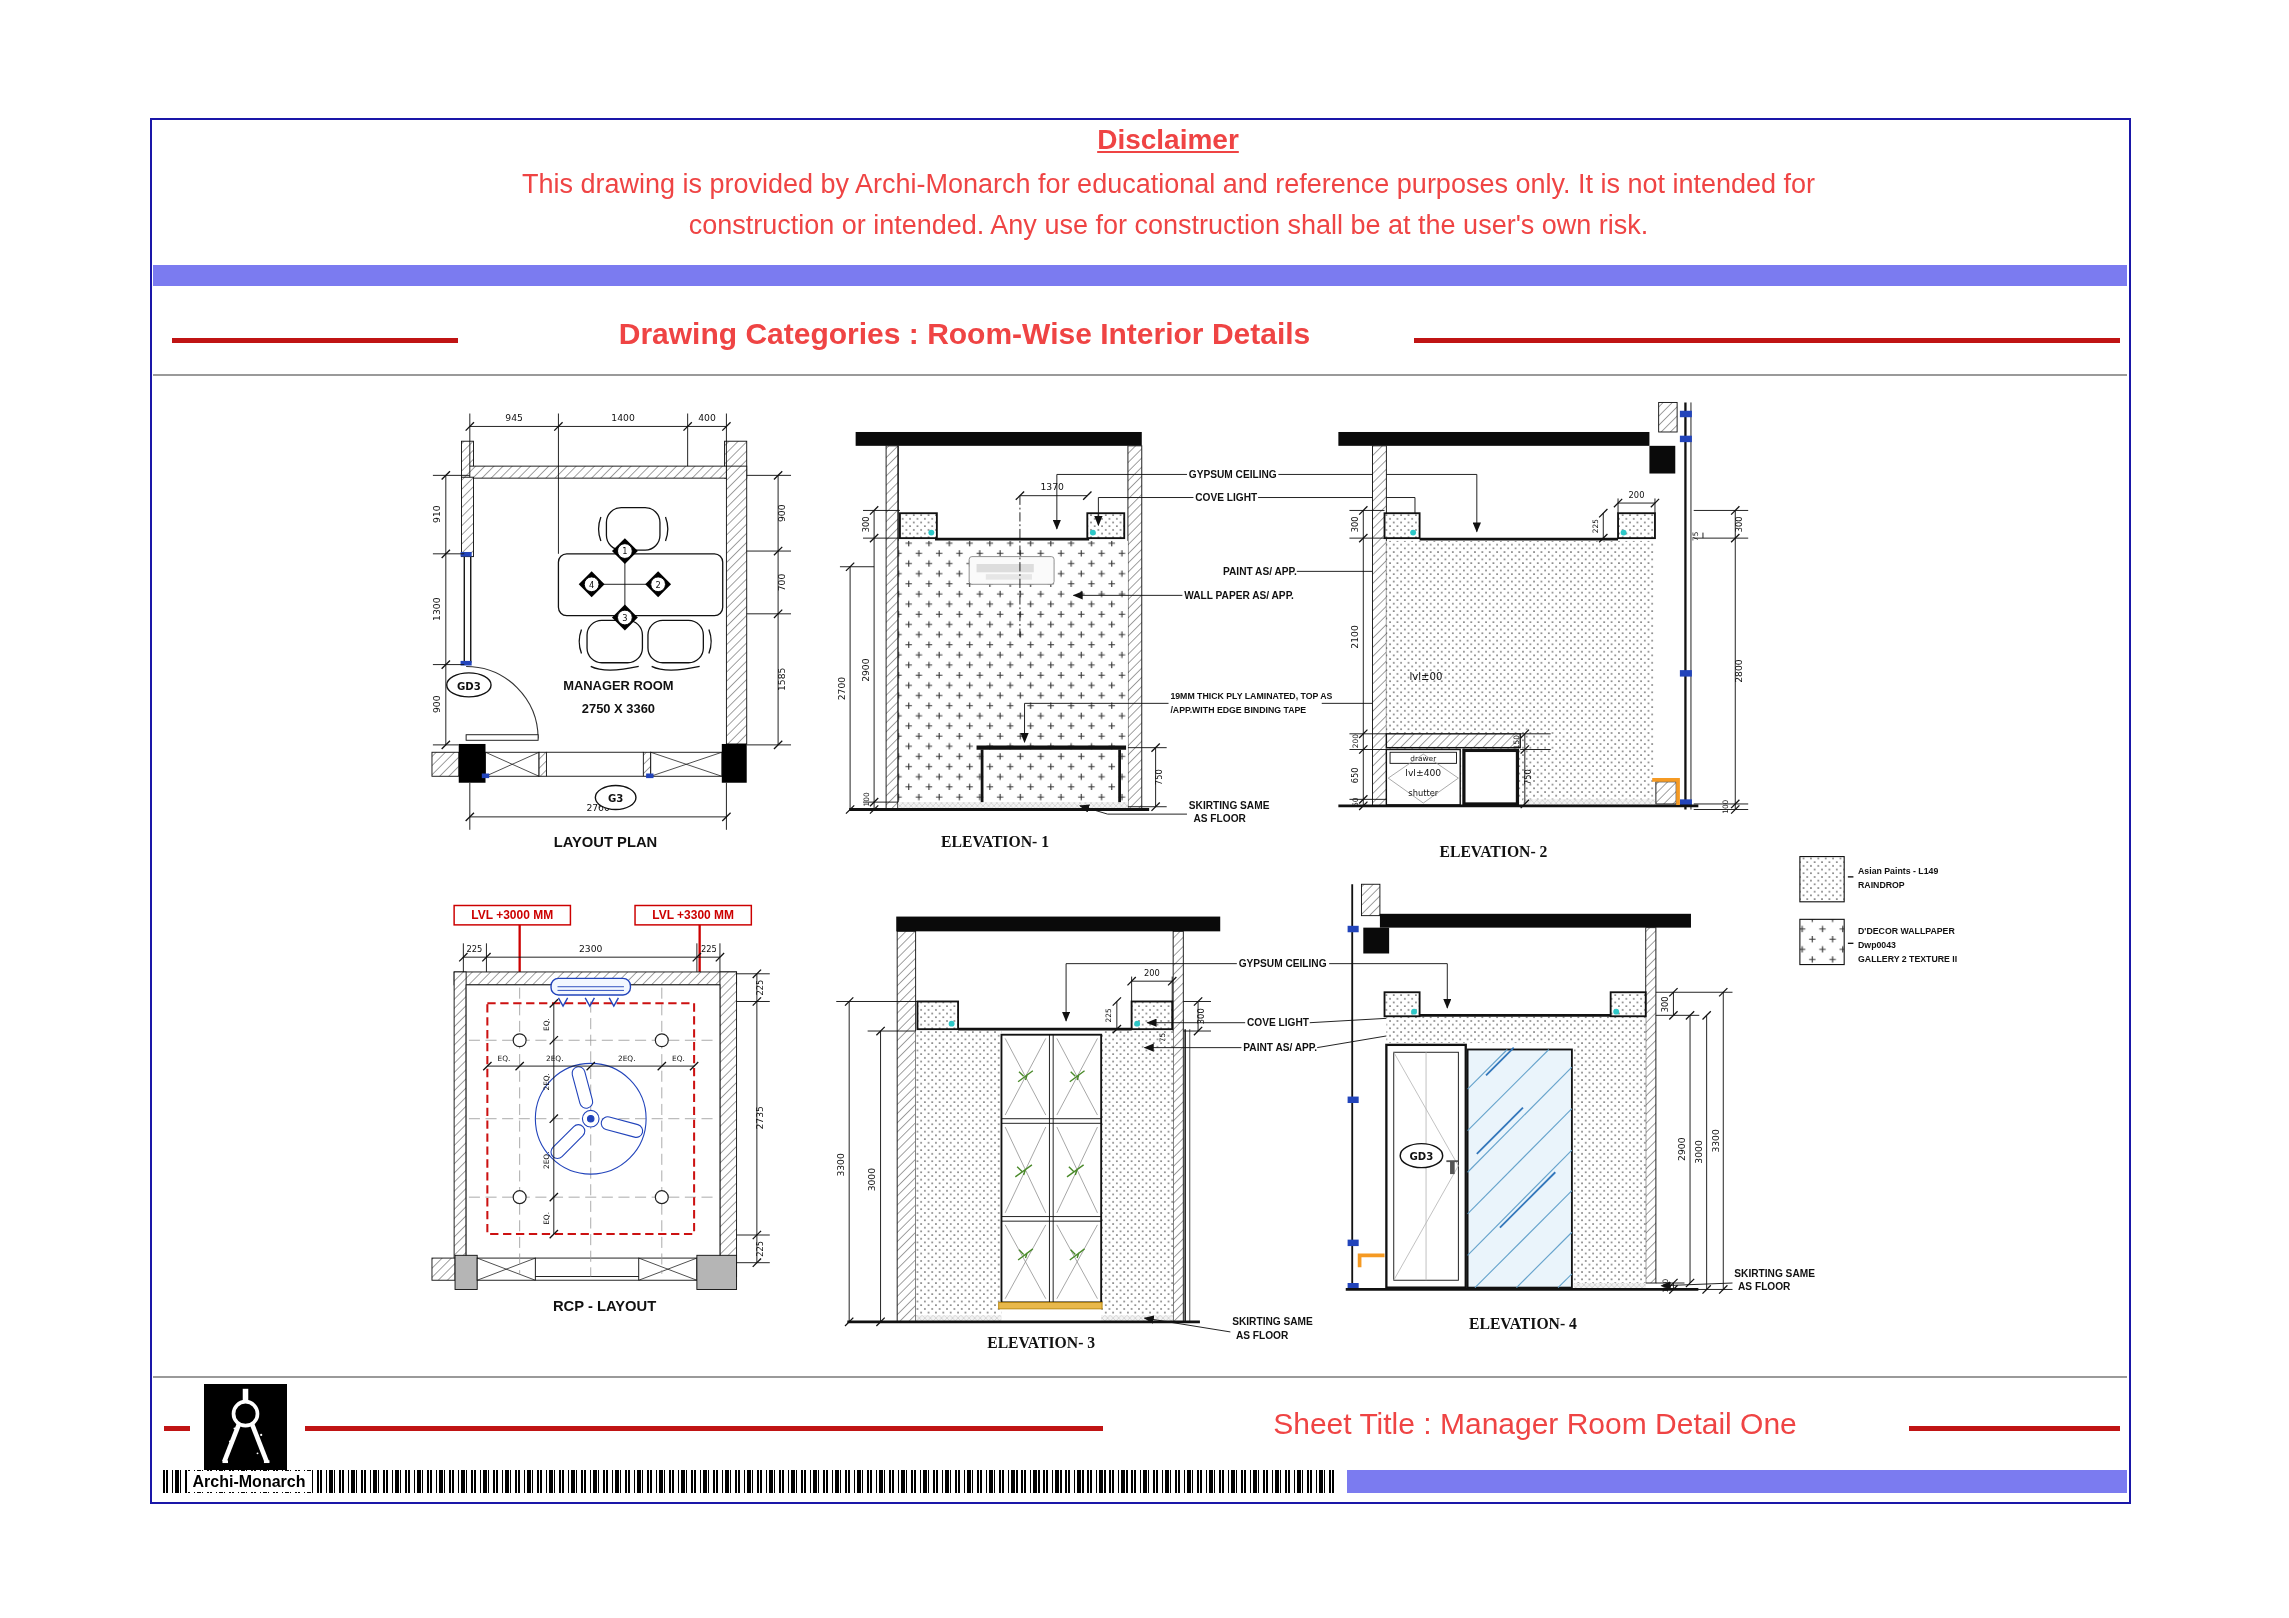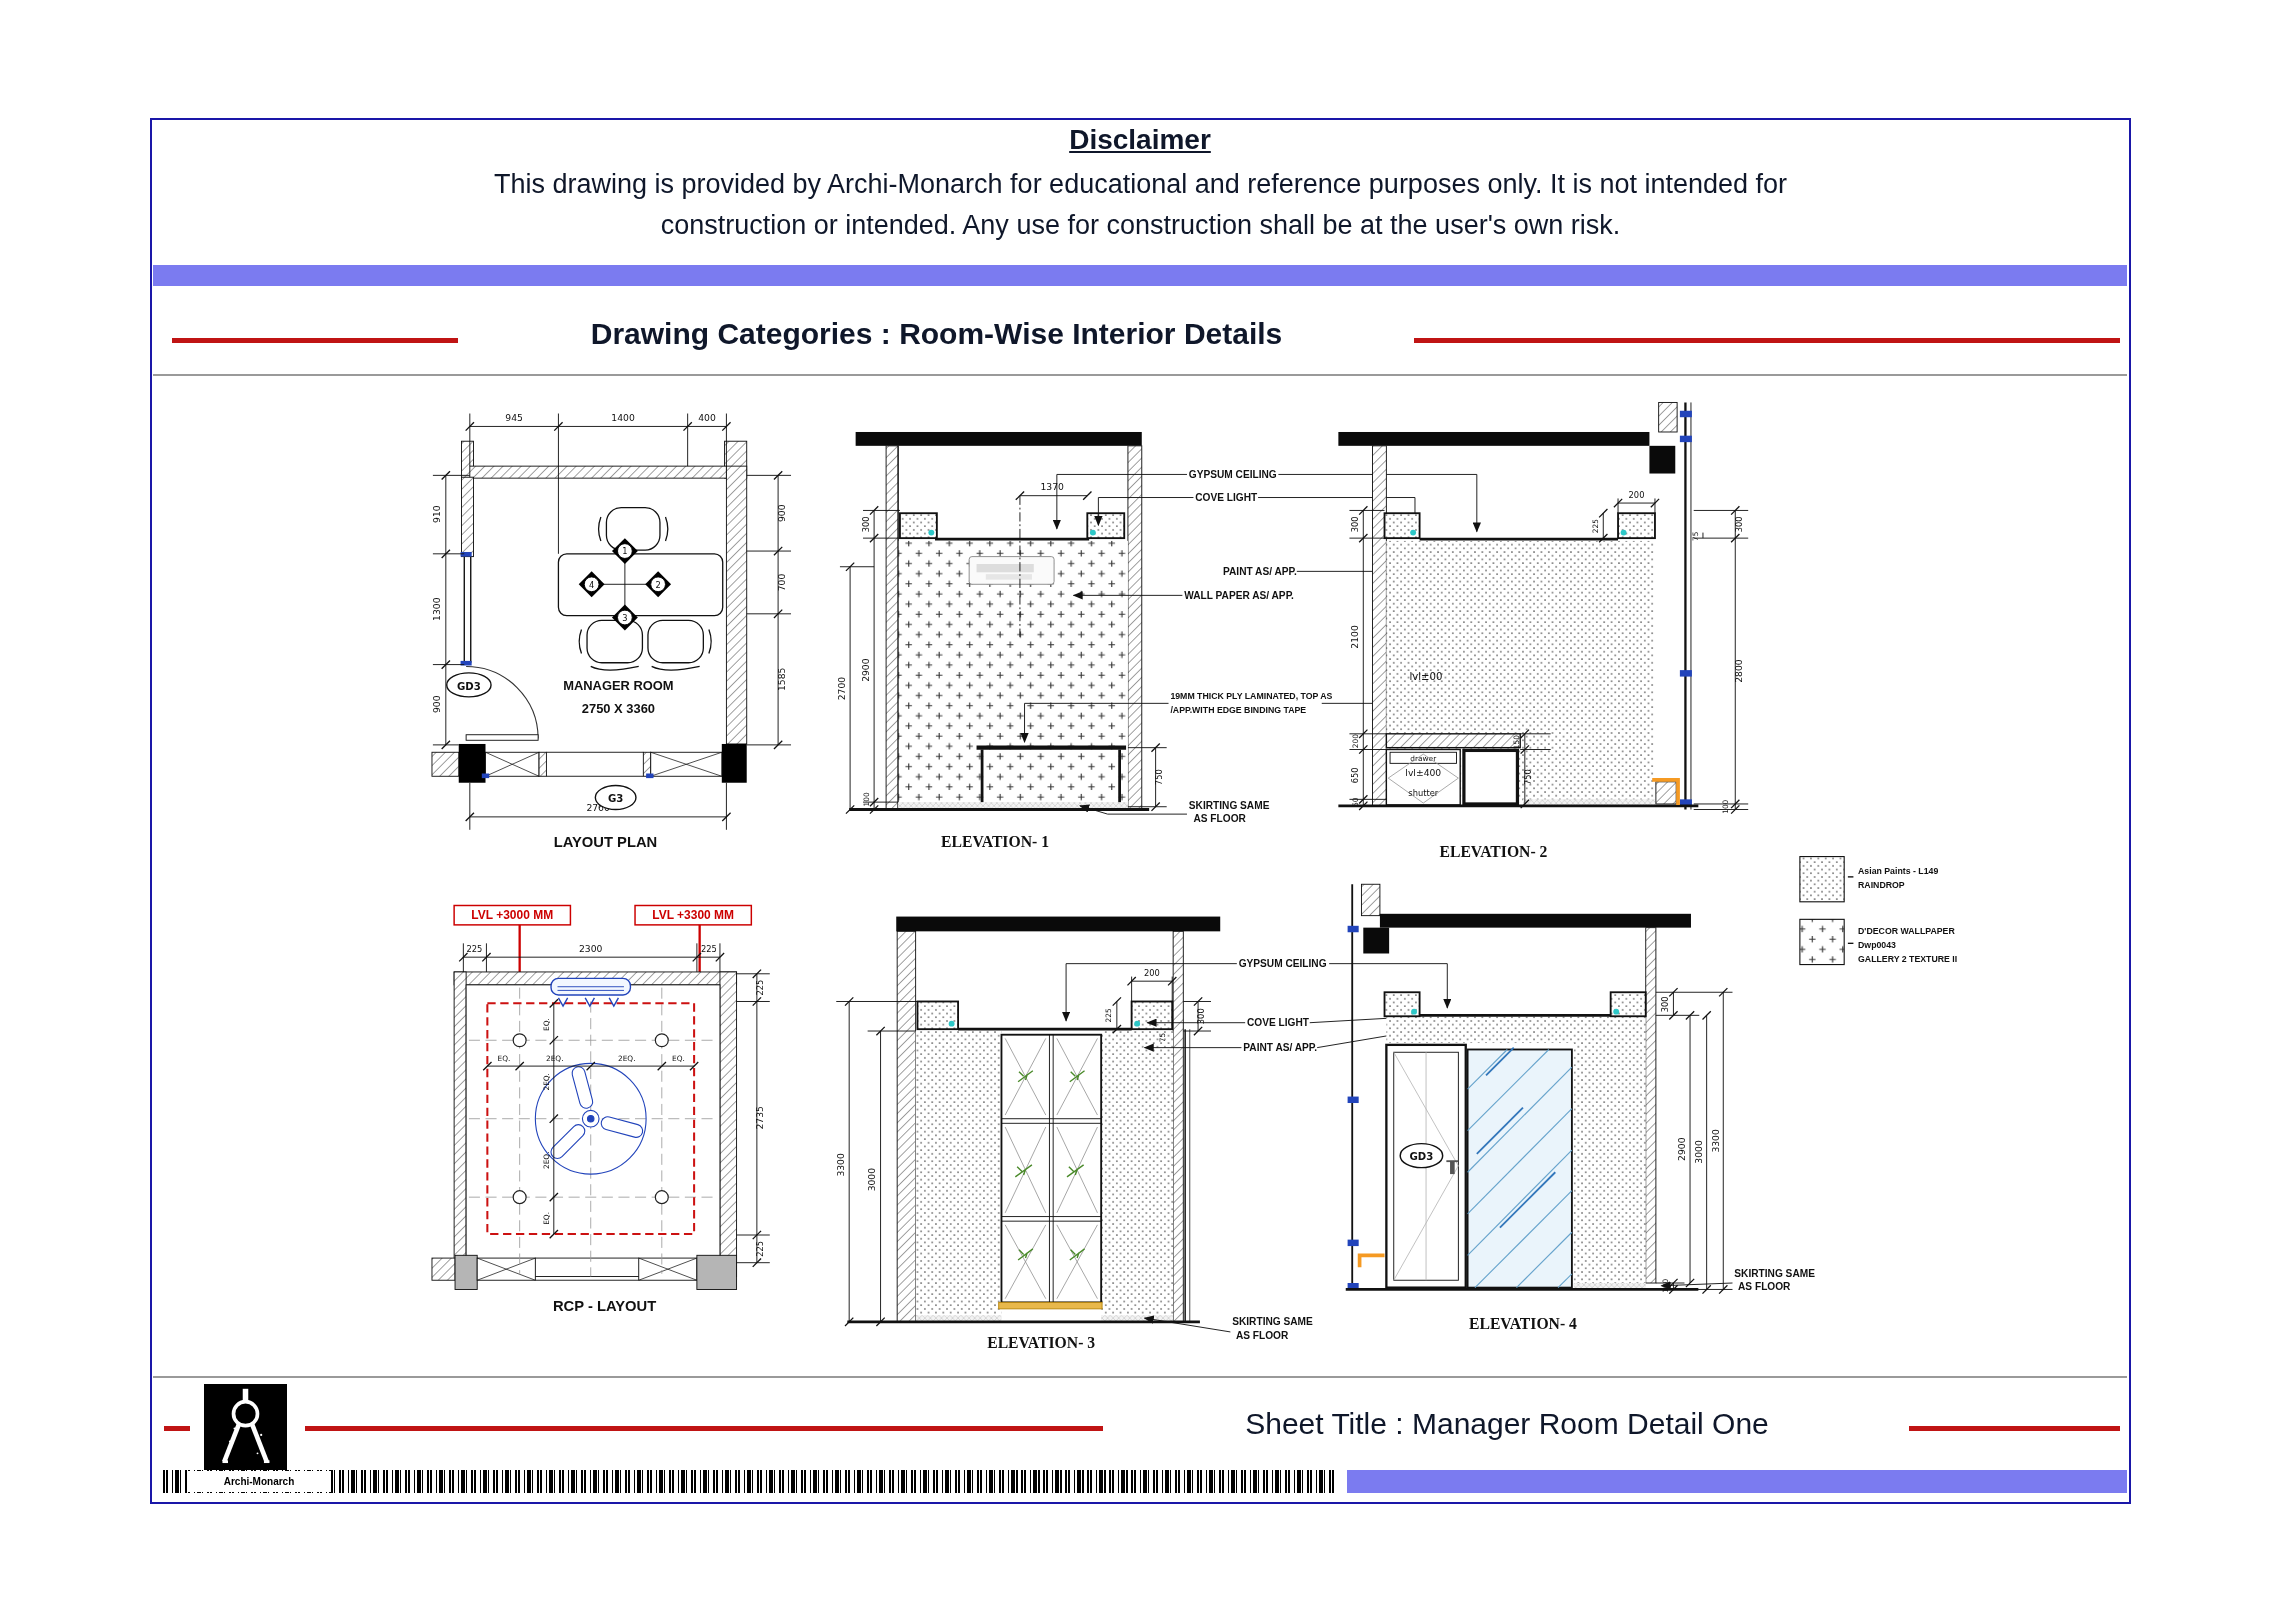--- a/index.html
+++ b/index.html
@@ -1,31 +1,31 @@
 <!DOCTYPE html>
 <html style="font-size:14.8px"><head>
 <meta charset="utf-8">
 <style>
   html,body{margin:0;padding:0;background:#fff;}
   .page{position:relative;width:2290px;height:1619px;background:#ffffff;font-family:"Liberation Sans",sans-serif;overflow:hidden;}
   .abs{position:absolute;}
   .sheet-border{left:150px;top:118px;width:1977px;height:1382px;border:2.8px solid #1a17a8;}
-  .center-txt{text-align:center;color:#0f172a;}
+  .center-txt{text-align:center;color:#ef4444;padding-left:28px;}
   .disc-title{left:150px;top:124px;width:1980px;font-size:28px;font-weight:bold;text-decoration:underline;}
   .disc-line{left:162px;top:164px;width:1957px;font-size:27px;font-weight:normal;line-height:37px;}
   .bar{background:#7b7bf0;}
   .bar-top{left:153px;top:265px;width:1974px;height:21px;}
   .cat-title{left:466px;top:317px;width:941px;font-size:30px;font-weight:bold;}
   .redline{background:#c01414;height:4.6px;}
   .gray-div{background:#9a9a9a;height:1.8px;}
   .sheet-title{left:1108px;top:1407px;width:798px;font-size:30px;font-weight:normal;}
   .logo-box{left:204px;top:1384px;width:83px;height:88px;background:#000;}
   .barcode{left:163px;top:1470px;width:1175px;height:23px;
     background:repeating-linear-gradient(90deg,#000 0 1.8px,#fff 1.8px 2.8px,#000 2.8px 5.5px,#fff 5.5px 9.2px,#000 9.2px 10px,#fff 10px 12px,#000 12px 15.7px,#fff 15.7px 16.6px,#000 16.6px 18.5px,#fff 18.5px 22px);}
-  .brand-chip{left:187px;top:1471px;width:144px;height:21px;background:#fff;font-size:10px;font-weight:bold;line-height:21px;text-align:center;}
+  .brand-chip{left:187px;top:1471px;width:124px;height:21px;background:#fff;font-size:16px;font-weight:bold;line-height:21px;text-align:center;}
   .bar-bot{left:1347px;top:1470px;width:780px;height:23px;}
   svg text{fill:#111;}
   .d{font:10px "DejaVu Sans",sans-serif;}
   .d8{font:8px "DejaVu Sans",sans-serif;}
   .d9{font:9px "DejaVu Sans",sans-serif;}
   .d11{font:11px "DejaVu Sans",sans-serif;}
   .lab{font:bold 11px "Liberation Sans",sans-serif;}
   .lab9{font:bold 9.5px "Liberation Sans",sans-serif;}
   .ttl{font:bold 17px "Liberation Serif",serif;}
   .pt{font:bold 14px "Liberation Sans",sans-serif;}

